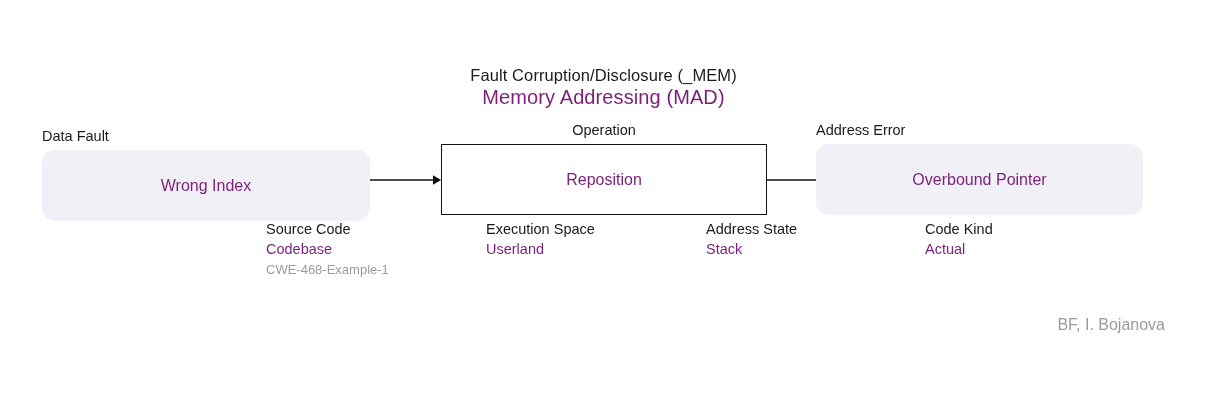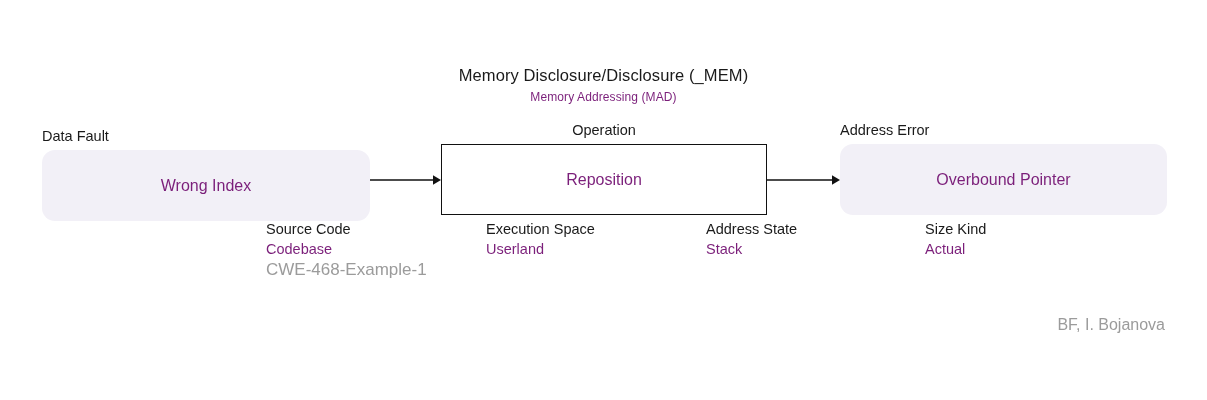--- a/index.html
+++ b/index.html
@@ -30,21 +30,21 @@
     text-align: center;
     pointer-events: none;
   }
   .header-main {
     font-size: 16.5px;
     color: #1a1a1a;
     line-height: 22px;
     letter-spacing: 0.1px;
   }
   .header-sub {
-    font-size: 12px;
+    font-size: 20px;
     color: #7b1f7a;
     line-height: 22px;
     letter-spacing: 0.1px;
   }
 
   
   .node-group {
     position: absolute;
   }
   .node-toplabel {
@@ -96,21 +96,21 @@
     font-size: 14.5px;
     color: #1a1a1a;
     line-height: 20px;
   }
   .attr-value {
     font-size: 14.5px;
     color: #7b1f7a;
     line-height: 21px;
   }
   .attr-note {
-    font-size: 17px;
+    font-size: 13px;
     color: #9b9b9b;
     line-height: 19px;
   }
 
   
   .arrow {
     position: absolute;
     height: 14px;
   }
   .arrow svg { display: block; overflow: visible; }
@@ -125,21 +125,21 @@
     line-height: 19px;
     white-space: nowrap;
   }
 </style>
 </head>
 <body>
 
 <div class="canvas">
 
   <div class="header">
-    <div class="header-main">Memory Disclosure/Disclosure (_MEM)</div>
+    <div class="header-main">Fault Corruption/Disclosure (_MEM)</div>
     <div class="header-sub">Memory Addressing (MAD)</div>
   </div>
 
   <div class="node-group" style="left:42px; top:150px; width:328px; height:71px;">
     <div class="node-toplabel left-align">Data Fault</div>
     <div class="node-box rounded" style="width:328px; height:71px;">
       <span class="node-text">Wrong Index</span>
     </div>
   </div>
 
@@ -174,27 +174,27 @@
     <div class="attr-value">Userland</div>
   </div>
 
   <div class="arrow" style="left:767px; top:173px; width:73px;">
     <svg width="73" height="14" viewBox="0 0 73 14">
       <line x1="0" y1="7" x2="65" y2="7" stroke="#111111" stroke-width="1.6"></line>
       <polygon points="65,2.2 73,7 65,11.8" fill="#111111"></polygon>
     </svg>
   </div>
 
-  <div class="node-group" style="left:840px; top:144px; width:327px; height:71px;">
+  <div class="node-group" style="left:816px; top:144px; width:327px; height:71px;">
     <div class="node-toplabel left-align">Address Error</div>
     <div class="node-box rounded" style="width:327px; height:71px;">
       <span class="node-text">Overbound Pointer</span>
     </div>
   </div>
 
   <div class="attr" style="left:925px; top:219px;">
-    <div class="attr-name">Size Kind</div>
+    <div class="attr-name">Code Kind</div>
     <div class="attr-value">Actual</div>
   </div>
 
   <div class="credit">BF, I. Bojanova</div>
 
 </div>
 
 </body></html>

